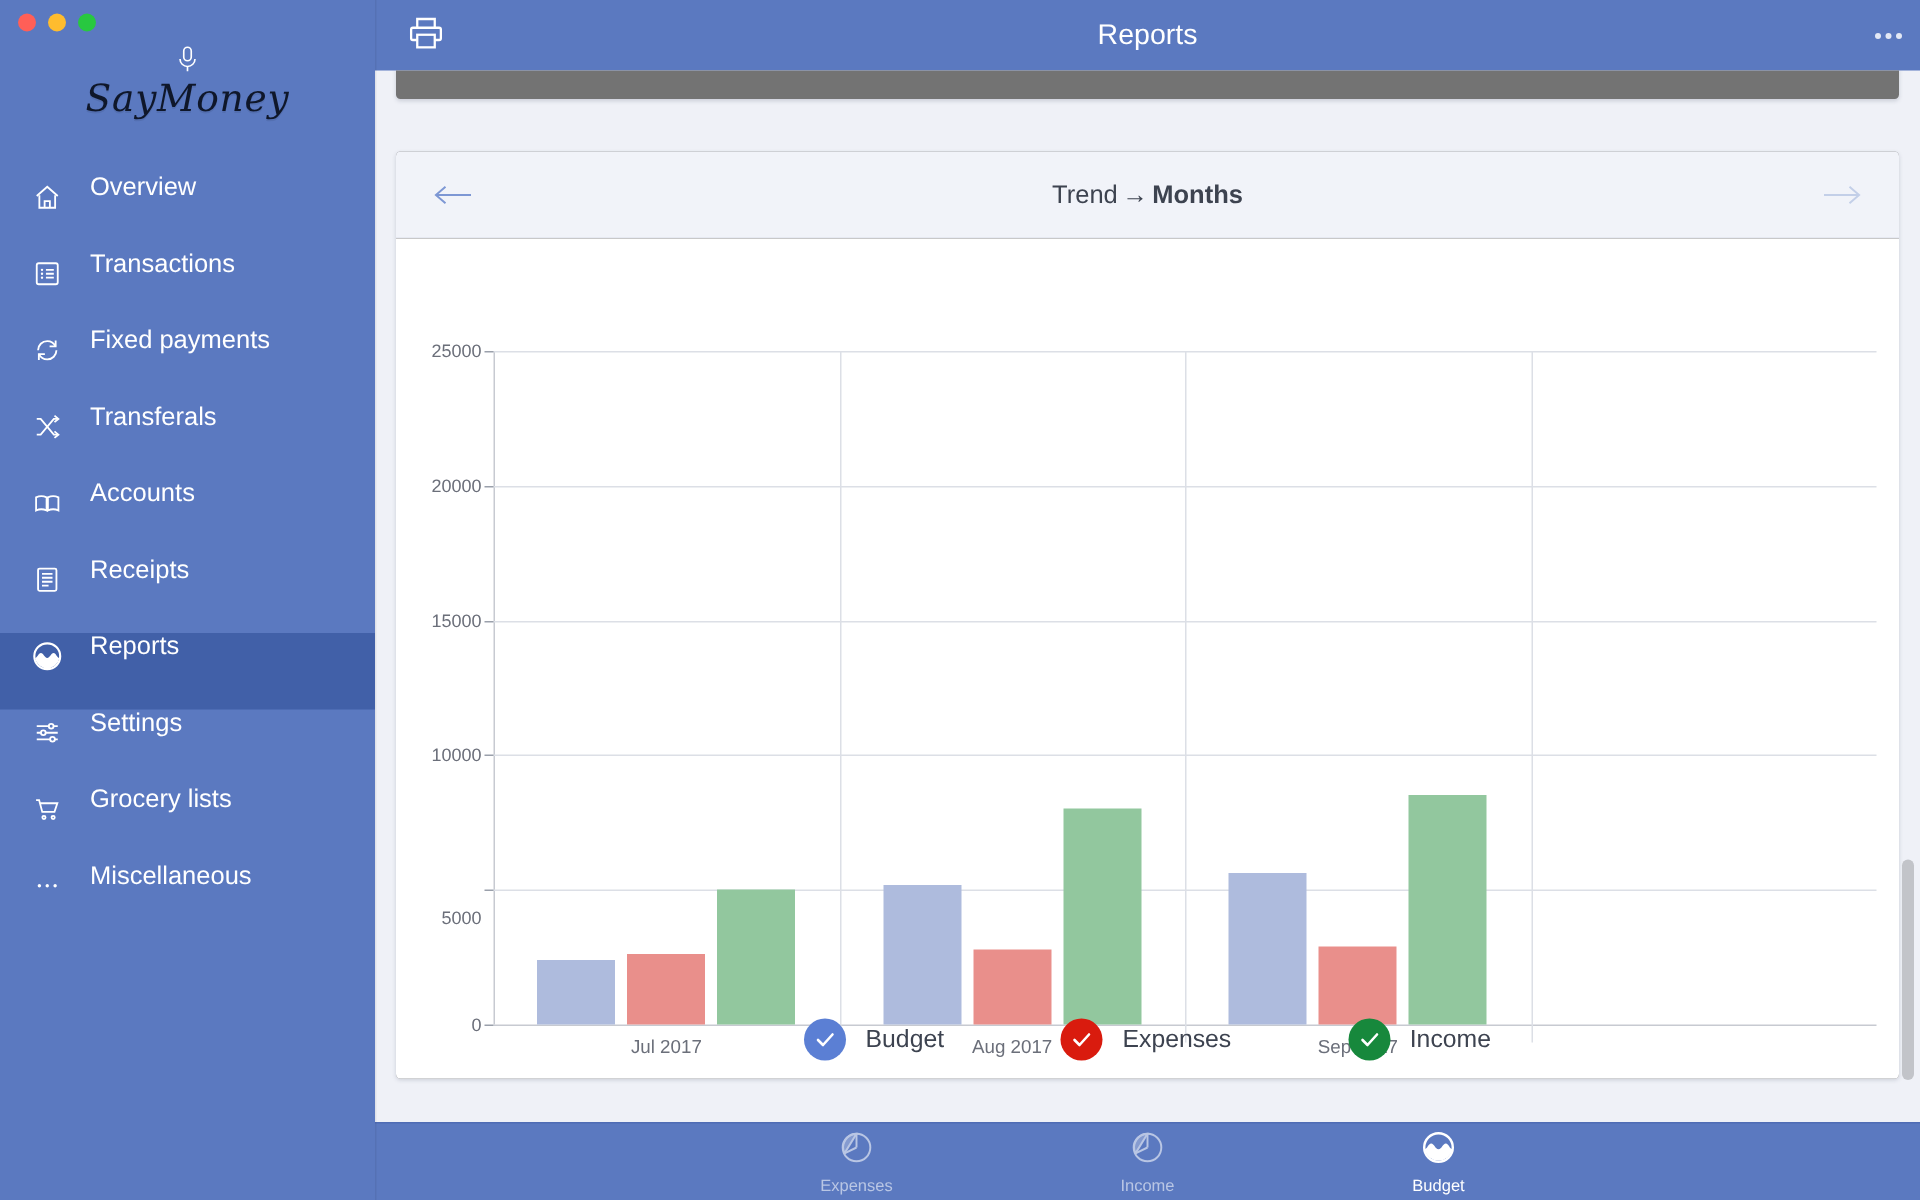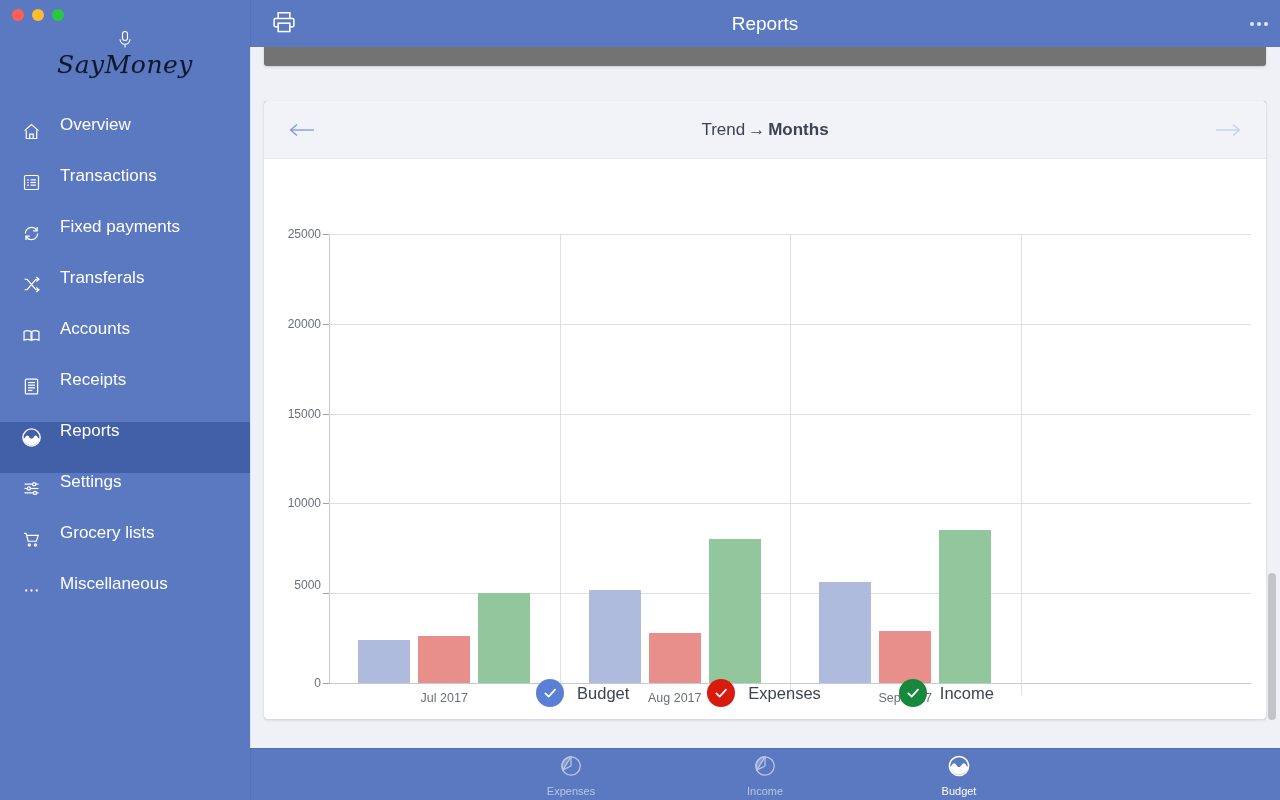--- a/index.html
+++ b/index.html
@@ -422,21 +422,21 @@
         </div>
 
         <div class="chart-body">
           <div class="plot" id="plot">
             <div class="yaxis"></div>
           <div class="gridline base" style="top: 449px;"></div>
               <div class="tickmark" style="top: 449px;"></div>
               <div class="ytick" style="top: 449px;">0</div>
               <div class="gridline" style="top: 359.2px;"></div>
               <div class="tickmark" style="top: 359.2px;"></div>
-              <div class="ytick" style="top: 351px; margin-left: 44px;">5000</div>
+              <div class="ytick" style="top: 378px; margin-left: 44px;">5000</div>
               <div class="gridline" style="top: 269.4px;"></div>
               <div class="tickmark" style="top: 269.4px;"></div>
               <div class="ytick" style="top: 269.4px;">10000</div>
               <div class="gridline" style="top: 179.6px;"></div>
               <div class="tickmark" style="top: 179.6px;"></div>
               <div class="ytick" style="top: 179.6px;">15000</div>
               <div class="gridline" style="top: 89.8px;"></div>
               <div class="tickmark" style="top: 89.8px;"></div>
               <div class="ytick" style="top: 89.8px;">20000</div>
               <div class="gridline" style="top: 0px;"></div>

